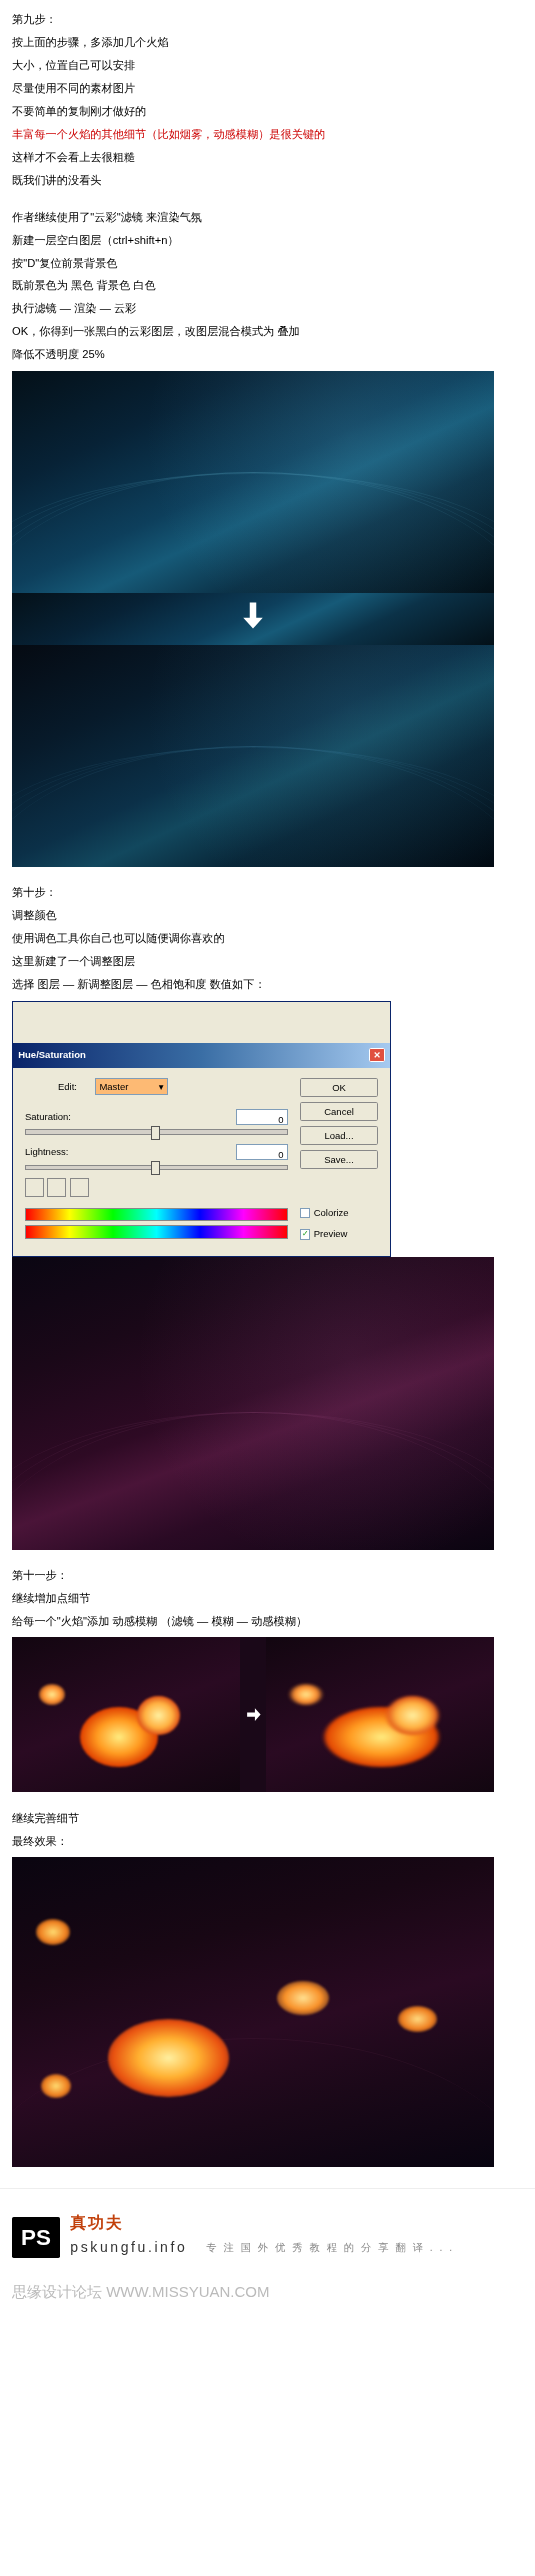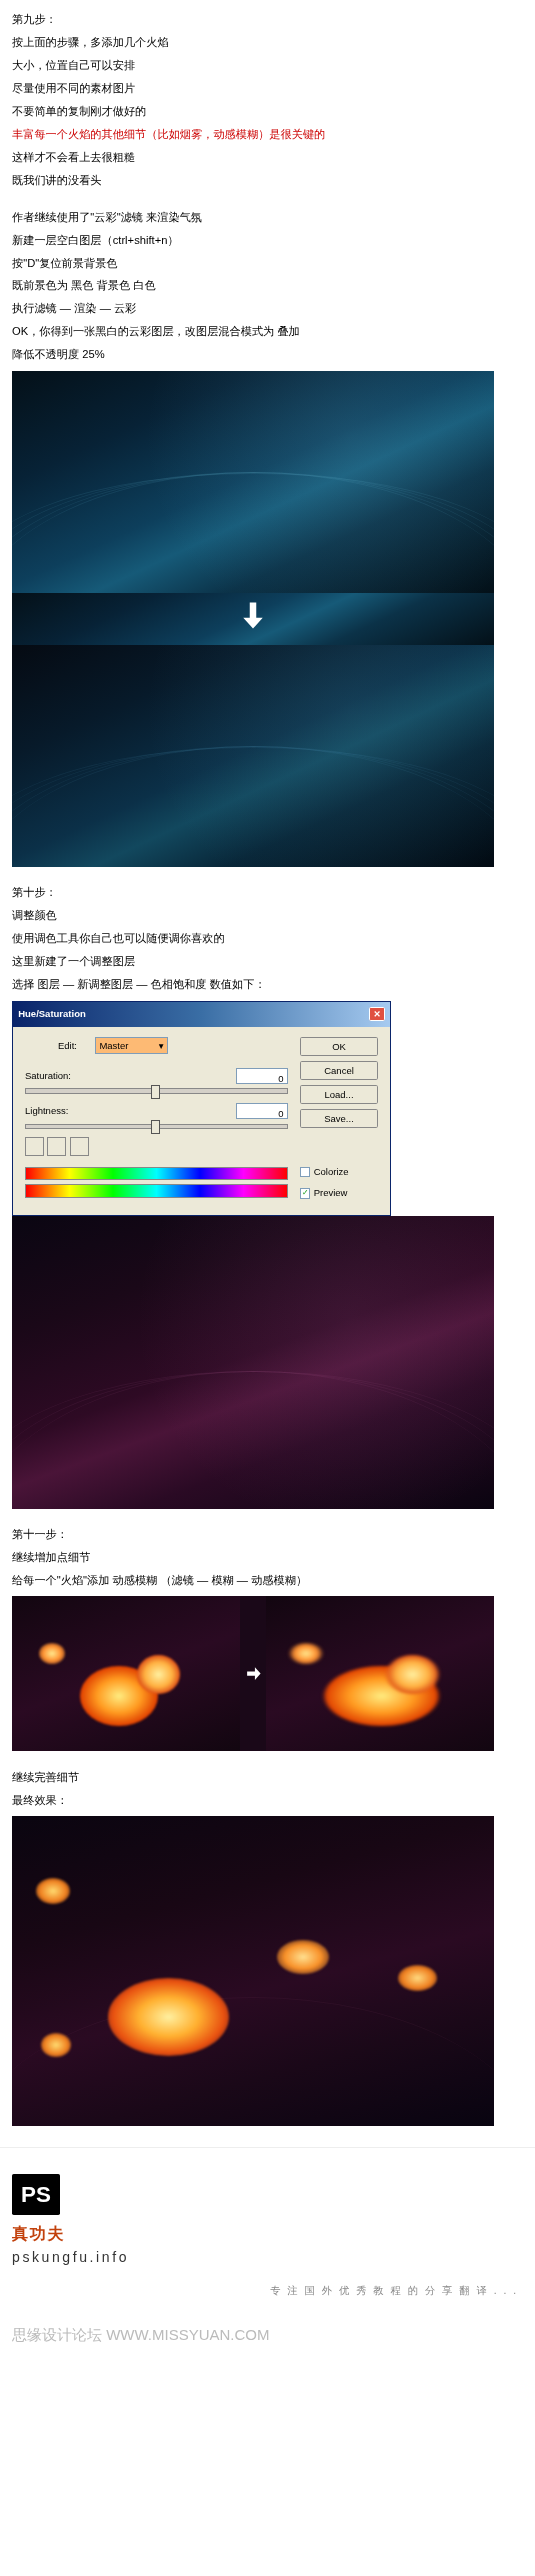--- a/index.html
+++ b/index.html
@@ -24,21 +24,21 @@
 .space2 { width: 482px; height: 222px; background: linear-gradient(155deg, #050a12 0%, #071a2a 25%, #0b3048 48%, #12485e 58%, #082638 72%, #020a12 100%); position: relative; overflow: hidden; }
 .space2::before { content: ""; position: absolute; inset: 0; background: radial-gradient(circle at 70% 30%, rgba(100,180,210,0.1), transparent 55%); }
 .space2 .curve { position: absolute; bottom: -34px; left: -43px; right: -43px; height: 155px; border-top: 0.9px solid rgba(70,140,170,0.12); border-radius: 50% 50% 0 0 / 100% 100% 0 0; }
 .space2 .curve.c2 { bottom: -17px; height: 138px; }
 .space2 .curve.c3 { bottom: 0px; height: 121px; }
 .space2 .curve.c4 { bottom: 17px; height: 103px; }
 
 
 .dialog-wrap { width: 482px; }
 .hs-dialog { width: 379px; background: #ece9d8; border: 0.9px solid #0a246a; font-family: Tahoma, sans-serif; font-size: 9.5px; color: #000; }
-.hs-title { background: linear-gradient(to right, #0a246a, #3a6ea5, #a6caf0); color: #fff; padding: 3.4px 5.2px; display: flex; justify-content: space-between; align-items: center; font-weight: bold; }
+.hs-title { background: linear-gradient(to right, #0a246a, #3a6ea5, #a6caf0); color: #fff; padding: 3.4px 5.2px; display: flex; justify-content: space-between; align-items: center; font-weight: bold; margin-top: 41px; }
 .hs-close { width: 15.5px; height: 13.8px; background: #e05040; border: 0.9px solid #fff; color: #fff; display: flex; align-items: center; justify-content: center; font-size: 8.6px; border-radius: 1.7px; }
 .hs-body { padding: 10.3px 12px 12px; display: flex; gap: 12px; }
 .hs-left { flex: 1; }
 .hs-row { display: flex; align-items: center; margin-bottom: 5.2px; gap: 18px; }
 .hs-label { width: 52px; text-align: right; }
 .hs-edit-row { margin-bottom: 12px; }
 .hs-select { width: 73px; height: 17px; border: 0.9px solid #7f9db9; background: #fdba74; padding: 0.9px 3.4px; display: flex; align-items: center; justify-content: space-between; }
 .hs-slider-row { margin-bottom: 3.4px; }
 .hs-slider-lbl { display: flex; justify-content: space-between; align-items: center; margin-bottom: 1.7px; }
 .hs-val { width: 52px; height: 15.5px; border: 0.9px solid #7f9db9; background: #fff; text-align: right; padding: 0.9px 3.4px; }
@@ -78,21 +78,21 @@
 .final .curve { position: absolute; bottom: -26px; left: -43px; right: -43px; height: 155px; border-top: 0.9px solid rgba(140,70,110,0.1); border-radius: 50% 50% 0 0 / 100% 100% 0 0; }
 .final .flame { position: absolute; filter: blur(1.3px); }
 .final .flame.m1 { top: 52%; left: 20%; width: 121px; height: 78px; background: radial-gradient(ellipse, #fff0a0, #ffb030 35%, #e85010 65%, transparent 90%); border-radius: 50%; }
 .final .flame.m2 { top: 20%; left: 5%; width: 34px; height: 26px; background: radial-gradient(ellipse, #ffda70, #ef8020 55%, transparent 95%); border-radius: 50%; }
 .final .flame.m3 { top: 70%; left: 6%; width: 30px; height: 24px; background: radial-gradient(ellipse, #ffda70, #ef8020 55%, transparent 95%); border-radius: 50%; }
 .final .flame.m4 { top: 40%; left: 55%; width: 52px; height: 34px; background: radial-gradient(ellipse, #ffe090, #f89028 50%, transparent 95%); border-radius: 50%; }
 .final .flame.m5 { top: 48%; left: 80%; width: 39px; height: 26px; background: radial-gradient(ellipse, #ffda80, #ef8020 55%, transparent 95%); border-radius: 50%; }
 
 
 .footer { width: 535px; background: #fff; border-top: 0.9px solid #eee; padding: 26px 12px 8.6px; }
-.footer-brand { display: flex; gap: 10.3px; flex-direction: column; }
+.footer-brand { display: flex; align-items: center; gap: 10.3px; }
 .logo-badge { width: 48px; height: 41px; background: #000; color: #fff; display: flex; align-items: center; justify-content: center; font-family: Arial, sans-serif; font-weight: 900; font-size: 22.4px; border-radius: 1.7px; }
 .brand-text { display: flex; flex-direction: column; }
 .brand-cn { font-size: 16px; font-weight: 700; color: #c2410c; line-height: 1; letter-spacing: 1.7px; }
 .brand-url { font-size: 14px; color: #333; letter-spacing: 2.6px; margin-top: 2.6px; }
 .brand-slogan { font-size: 10.3px; color: #888; letter-spacing: 6.9px; align-self: flex-end; margin-left: 8.6px; margin-bottom: 3.4px; }
 .footer-sub { font-size: 15px; color: #bbb; margin-top: 17px; }
 </style>
 </head>
 <body>
 

